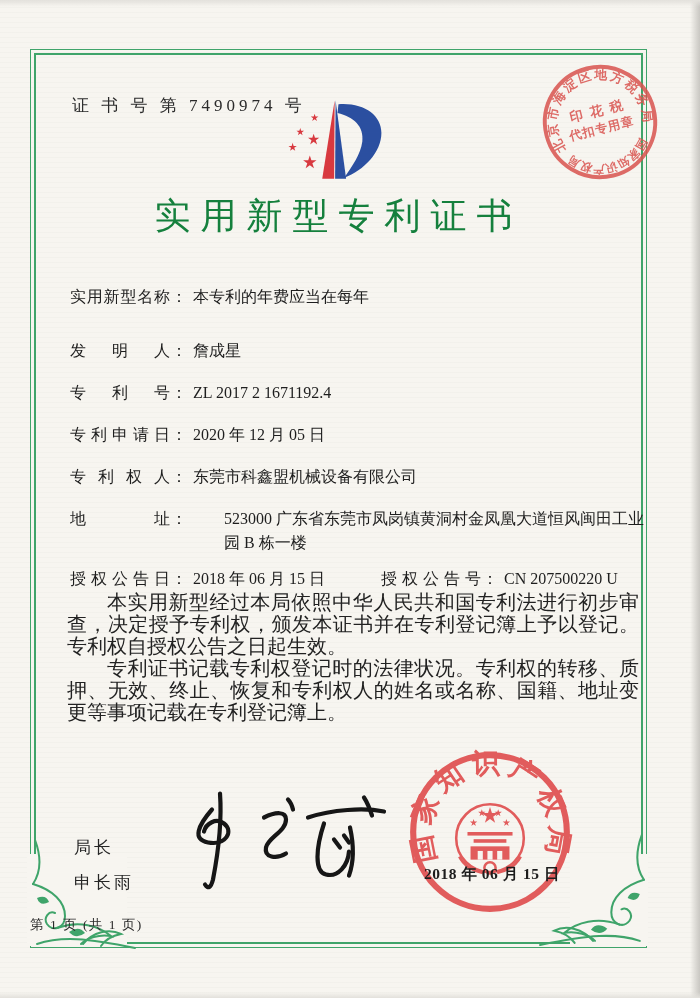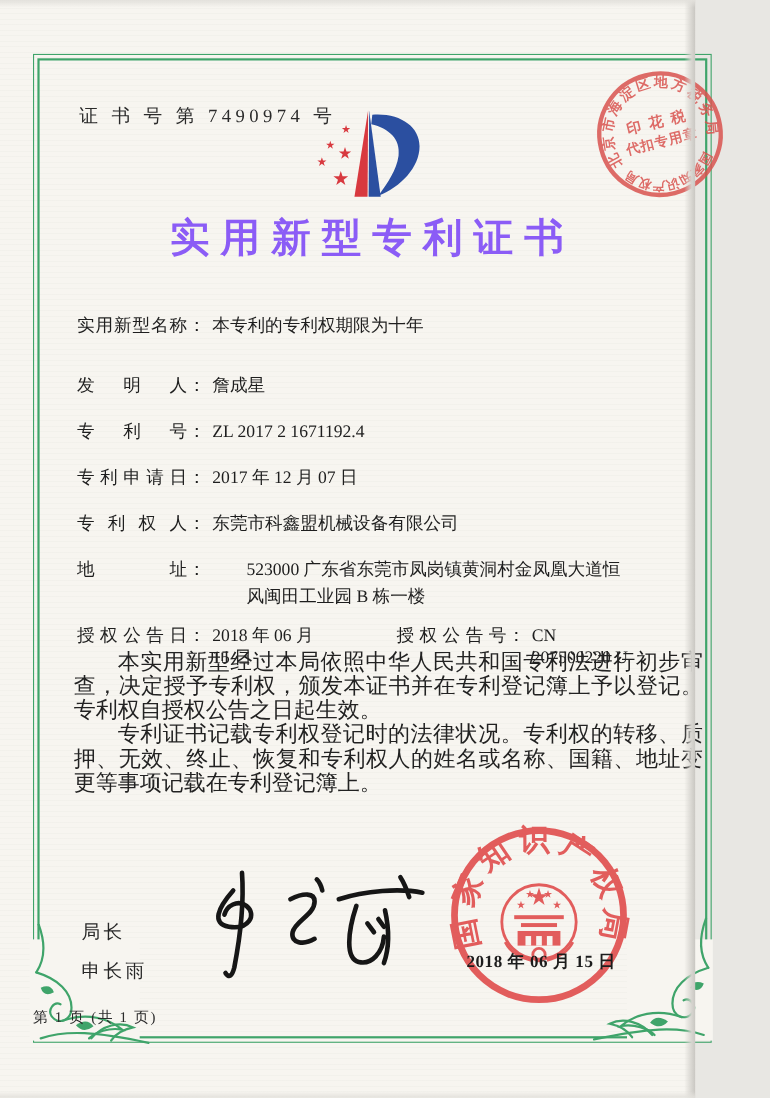--- a/index.html
+++ b/index.html
@@ -2,21 +2,21 @@
 <html style="--green: #3fa46a; --seal-red: #e05050; --stamp-red: #d9534f; --logo-blue: #2b4fa0; --logo-red: #d8393f; --ink: #262626; --paper: #f7f5f0;"><head>
 <meta charset="utf-8">
 <style>
   :root{
     --green:#3fa46a; --seal-red:#e05050; --stamp-red:#d9534f;
     --logo-blue:#2b4fa0; --logo-red:#d8393f; --ink:#262626; --paper:#f7f5f0;
   }
   *{margin:0;padding:0;box-sizing:border-box;}
   html,body{width:700px;height:998px;overflow:hidden;background:#e8e7e3;}
   body{font-family:"Liberation Serif","DejaVu Serif",serif;color:var(--ink);}
-  .page{position:relative;width:632px;height:998px;background:var(--paper);}
+  .page{position:relative;width:700px;height:998px;background:var(--paper);}
   .scan-band{position:absolute;inset:0;pointer-events:none;
     background:repeating-linear-gradient(0deg, rgba(110,130,110,0.035) 0 1px, transparent 1px 5px);}
   .edge-right{position:absolute;top:0;right:0;width:10px;height:100%;
     background:linear-gradient(90deg, transparent, #d6d4cf 70%, #c9c7c2);}
   .edge-top{position:absolute;top:0;left:0;width:100%;height:7px;
     background:linear-gradient(180deg,#e3e1dc, transparent);}
   .edge-bottom{position:absolute;bottom:0;left:0;width:100%;height:6px;
     background:linear-gradient(0deg,#e3e1dc, transparent);}
 
   .frame{position:absolute;left:30px;top:49px;width:617px;height:899px;
@@ -26,21 +26,21 @@
   .corner-mask{position:absolute;background:var(--paper);}
   .mask-bl{left:27px;top:854px;width:100px;height:92px;}
   .mask-br{left:570px;top:854px;width:78px;height:92px;}
   .flourish{position:absolute;}
   .flourish-bl{left:26px;top:840px;width:112px;height:112px;}
   .flourish-br{left:538px;top:834px;width:112px;height:116px;transform:scaleX(-1);}
 
   .cert-no{position:absolute;left:72px;top:94px;font-size:17px;letter-spacing:4px;color:#2a2a2a;}
   .logo{position:absolute;left:285px;top:96px;width:105px;height:92px;}
   .title{position:absolute;left:30px;top:192px;width:617px;text-align:center;
-    font-size:36px;font-weight:bold;letter-spacing:10px;color:#8b5cf6;}
+    font-size:36px;font-weight:normal;letter-spacing:10px;color:#15803d;}
 
   .fields{position:absolute;left:70px;top:287px;right:54px;font-size:16px;color:#1e1e1e;}
   .frow{display:flex;align-items:flex-start;margin-bottom:22px;line-height:20px;}
   .frow-first{margin-bottom:34px;}
   .flabel{display:inline-block;width:100px;text-align:justify;text-align-last:justify;flex:0 0 100px;}
   .fcolon{flex:0 0 14px;margin-left:1px;}
   .fval{margin-left:6px;}
   .frow-addr{margin-bottom:14px;}
   .frow-addr .fval{max-width:420px;line-height:24px;margin-top:-2px;margin-left:37px;}
   .fpair{display:flex;}
@@ -108,36 +108,36 @@
     <use href="#star" transform="translate(8,53) scale(4.6)" fill="#d8393f"></use>
     <use href="#star" transform="translate(26,69) scale(7.4)" fill="#d8393f"></use>
   </svg>
 
   <div class="title">实用新型专利证书</div>
 
   <div class="fields">
     <div class="frow frow-first">
       <span class="flabel">实用新型名称</span>
         <span class="fcolon">：</span>
-      <span class="fval">本专利的专利权期限为十年</span>
+      <span class="fval">本专利的年费应当在每年</span>
     </div>
     <div class="frow">
       <span class="flabel">发明人</span>
         <span class="fcolon">：</span>
       <span class="fval">詹成星</span>
     </div>
     <div class="frow">
       <span class="flabel">专利号</span>
         <span class="fcolon">：</span>
       <span class="fval">ZL 2017 2 1671192.4</span>
     </div>
     <div class="frow">
       <span class="flabel">专利申请日</span>
         <span class="fcolon">：</span>
-      <span class="fval">2017 年 12 月 07 日</span>
+      <span class="fval">2020 年 12 月 05 日</span>
     </div>
     <div class="frow">
       <span class="flabel">专利权人</span>
         <span class="fcolon">：</span>
       <span class="fval">东莞市科鑫盟机械设备有限公司</span>
     </div>
     <div class="frow frow-addr">
       <span class="flabel">地址</span>
         <span class="fcolon">：</span>
       <span class="fval">523000 广东省东莞市凤岗镇黄洞村金凤凰大道恒风闽田工业园 B 栋一楼</span>

